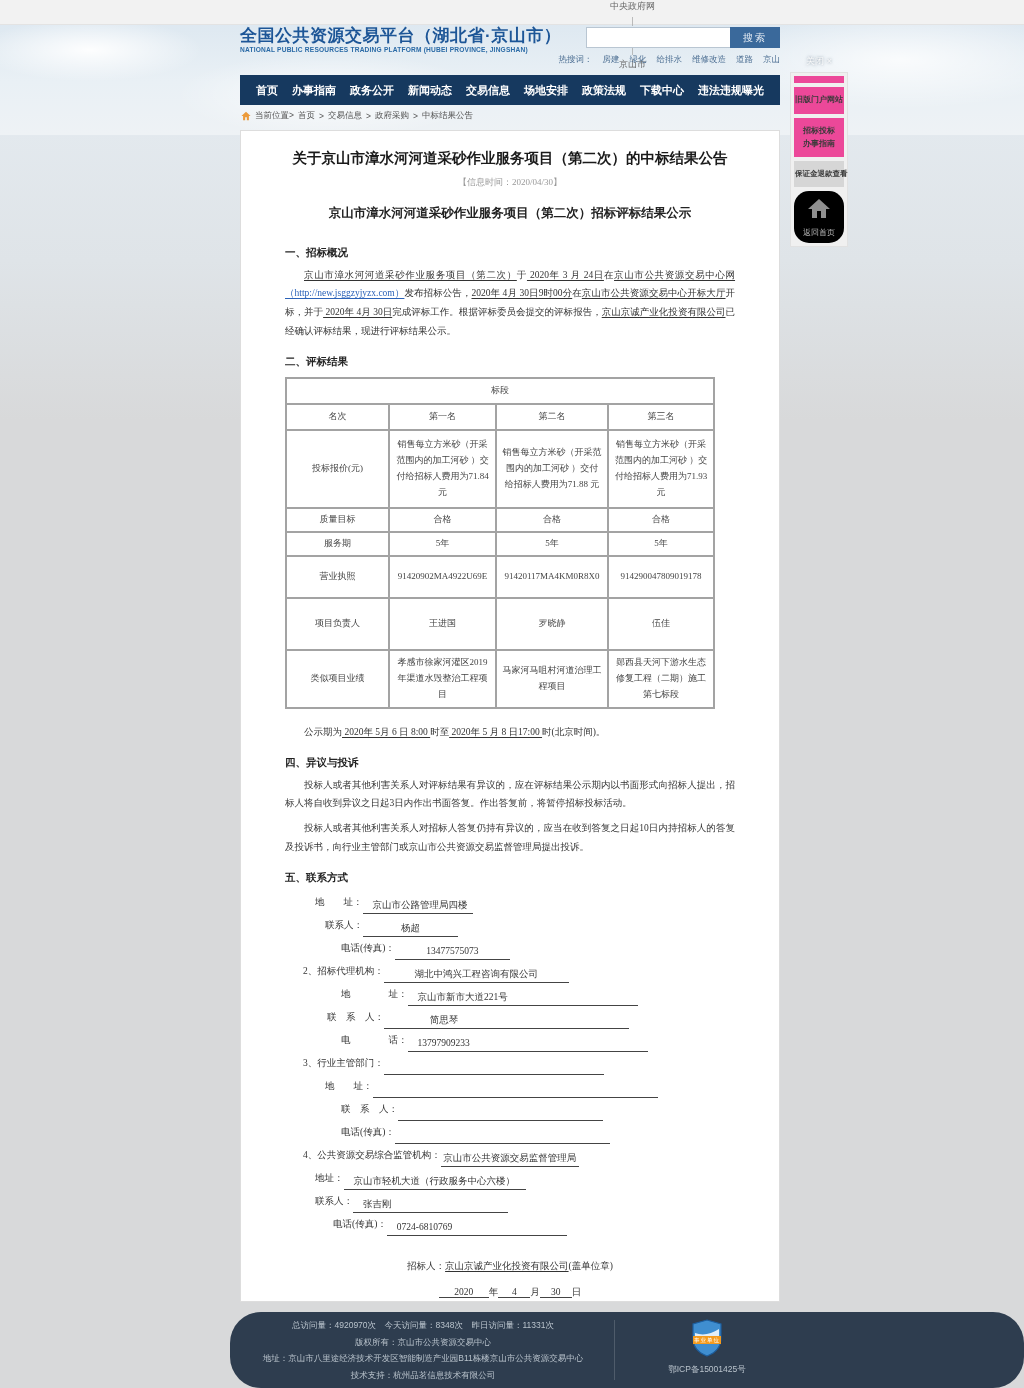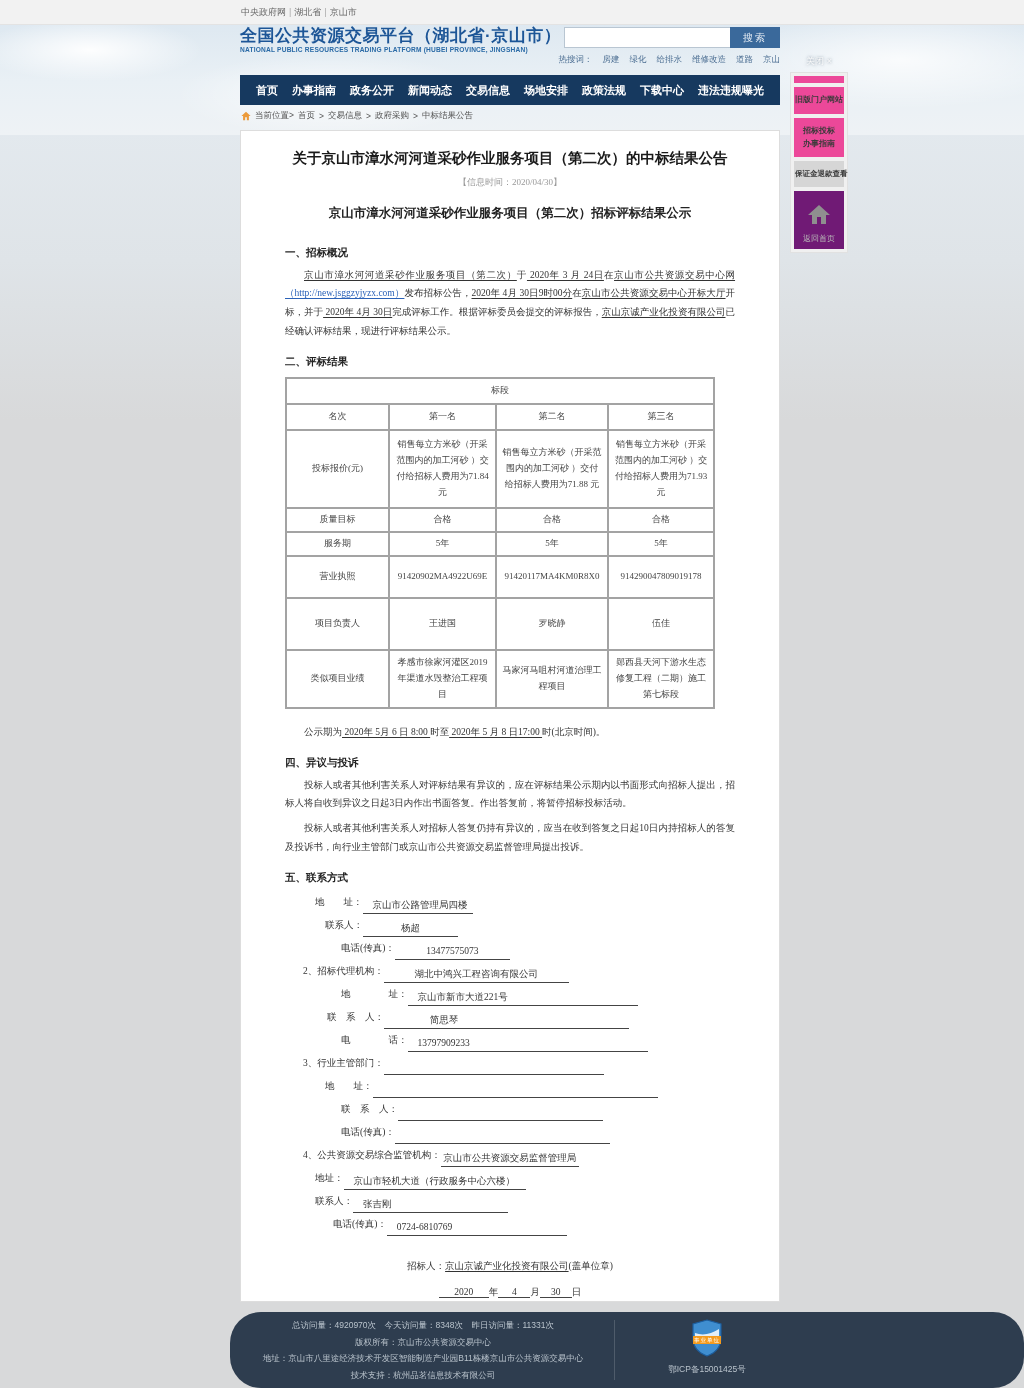--- a/index.html
+++ b/index.html
@@ -9,28 +9,28 @@
   
   .sky{position:absolute;top:0;left:0;width:1024px;height:135px;
        background:
         radial-gradient(160px 45px at 90px 50px, rgba(255,255,255,.95), rgba(255,255,255,0) 70%),
         radial-gradient(220px 60px at 330px 95px, rgba(255,255,255,.75), rgba(255,255,255,0) 70%),
         radial-gradient(260px 70px at 900px 60px, rgba(255,255,255,.8), rgba(255,255,255,0) 70%),
         linear-gradient(180deg,#d9e5ef 0%,#e9f0f5 60%,#eef2f5 100%);}
   
   .topbar{position:absolute;top:0;left:0;width:1024px;height:25px;background:#f2f2f2;
           border-bottom:1px solid #e3e3e3;display:flex;align-items:center;box-sizing:border-box;
-          padding-left:241px;font-size:9px;color:#666;gap:3px;}
+          padding-left:241px;font-size:9px;color:#666;gap:3px;flex-direction:column;}
   .topbar a{color:#666;text-decoration:none;cursor:pointer;}
   .topbar .sep{color:#aaa;}
   
   .header{position:absolute;top:20px;left:240px;width:540px;height:50px;}
   .site-title{font-size:17px;font-weight:bold;color:#1d5697;letter-spacing:.5px;line-height:20px;margin-top:6px;}
   .site-sub{font-size:6.6px;font-weight:bold;color:#2a6aa6;letter-spacing:.2px;}
-  .searchbox{position:absolute;right:0;top:7px;width:216px;height:21px;}
+  .searchbox{position:absolute;right:0;top:7px;width:194px;height:21px;}
   .searchbox input{position:absolute;left:0;top:0;width:170px;height:21px;border:1px solid #b9c6d2;
           box-sizing:border-box;font-size:10px;padding:0 4px;outline:none;}
   .searchbox .btn{position:absolute;right:0;top:0;width:50px;height:21px;background:#3a699b;color:#e8eef5;
           font-size:10px;border:none;letter-spacing:2px;cursor:pointer;}
   .hotrow{position:absolute;right:0;top:34px;width:240px;font-size:8.5px;color:#4d6f93;
           display:flex;gap:10px;justify-content:flex-end;}
   .hotrow span{cursor:pointer;}
   
   .nav{position:absolute;top:75px;left:240px;width:540px;height:30px;background:#16395f;
        display:flex;align-items:center;justify-content:space-between;box-sizing:border-box;padding:0 16px;}
@@ -81,21 +81,21 @@
           color:#fff;font-size:5.5px;line-height:8px;text-align:center;letter-spacing:1px;}
   
   .side{position:absolute;left:790px;top:55px;width:58px;}
   .side-close{text-align:center;color:#fbfbfb;font-size:9px;margin-bottom:4px;cursor:pointer;
           text-shadow:0 0 3px rgba(90,110,130,.8);}
   .side-panel{background:#f0f0f0;border:1px solid #e1e1e1;padding:3px;}
   .s-item{background:#ec4899;margin-bottom:4px;text-align:center;font-size:8px;color:#3a3a3a;
           font-weight:bold;line-height:1.6;padding:7px 1px;cursor:pointer;white-space:nowrap;}
   .s-item.blank{height:7px;padding:0;cursor:default;}
   .s-item.dark{background:#d6d6d6;font-size:7.5px;}
-  .s-home{background:#701a75;text-align:center;padding:11px 0 5px;cursor:pointer;}
+  .s-home{background:#000000;text-align:center;padding:5px 0 5px;cursor:pointer;border-radius:15px;}
   .s-home .lbl{color:#b8b8b8;font-size:8px;margin-top:3px;}
 </style>
 </head>
 <body>
 
 <div class="sky"></div>
 
 <div class="topbar">
   <a>中央政府网</a>
   <span class="sep">|</span>

